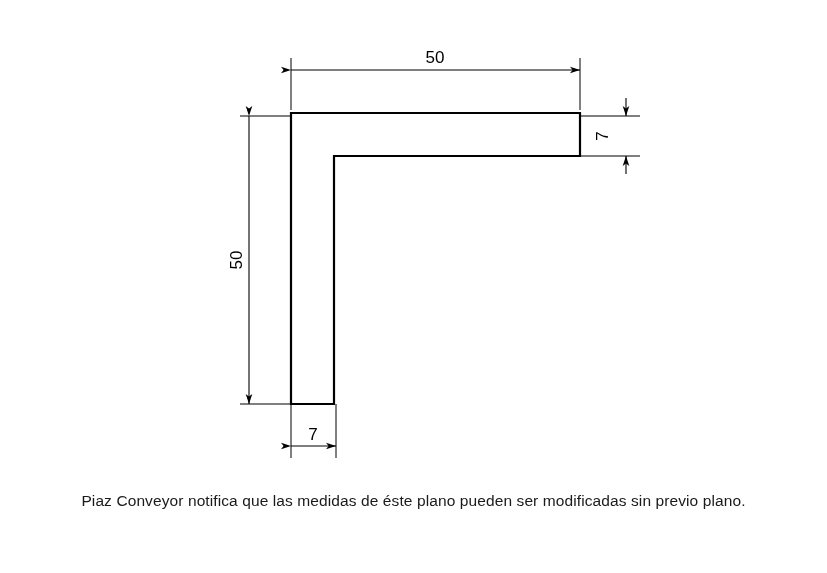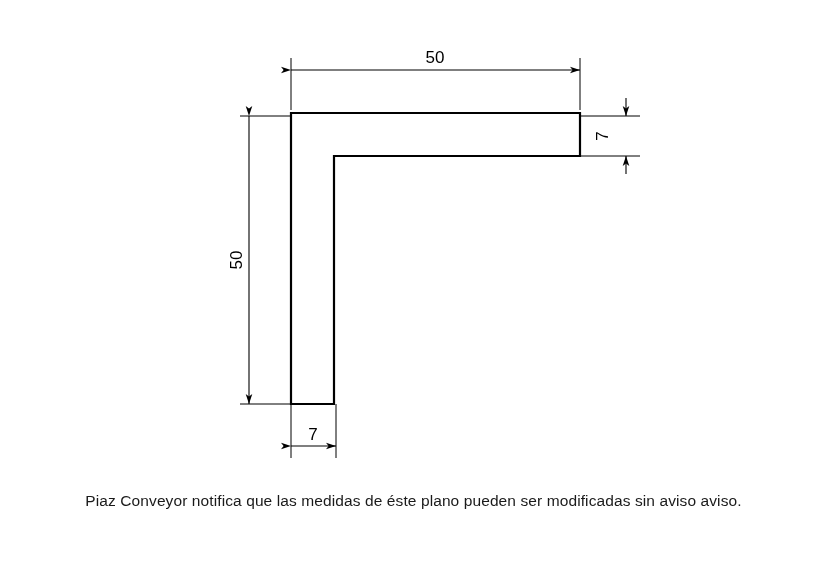--- a/index.html
+++ b/index.html
@@ -89,13 +89,13 @@
     <text class="dim-text" x="427" y="63" text-anchor="middle">50</text>
 
     <text class="dim-text" x="234" y="260" text-anchor="middle" transform="rotate(-90 234 260)">50</text>
 
     <text class="dim-text" x="600" y="136" text-anchor="middle" transform="rotate(-90 600 136)">7</text>
 
     <text class="dim-text" x="305" y="440" text-anchor="middle">7</text>
   </svg>
 </div>
 
-<div id="footer-note">Piaz Conveyor notifica que las medidas de éste plano pueden ser modificadas sin aviso aviso.</div>
+<div id="footer-note">Piaz Conveyor notifica que las medidas de éste plano pueden ser modificadas sin previo plano.</div>
 
 </body></html>

